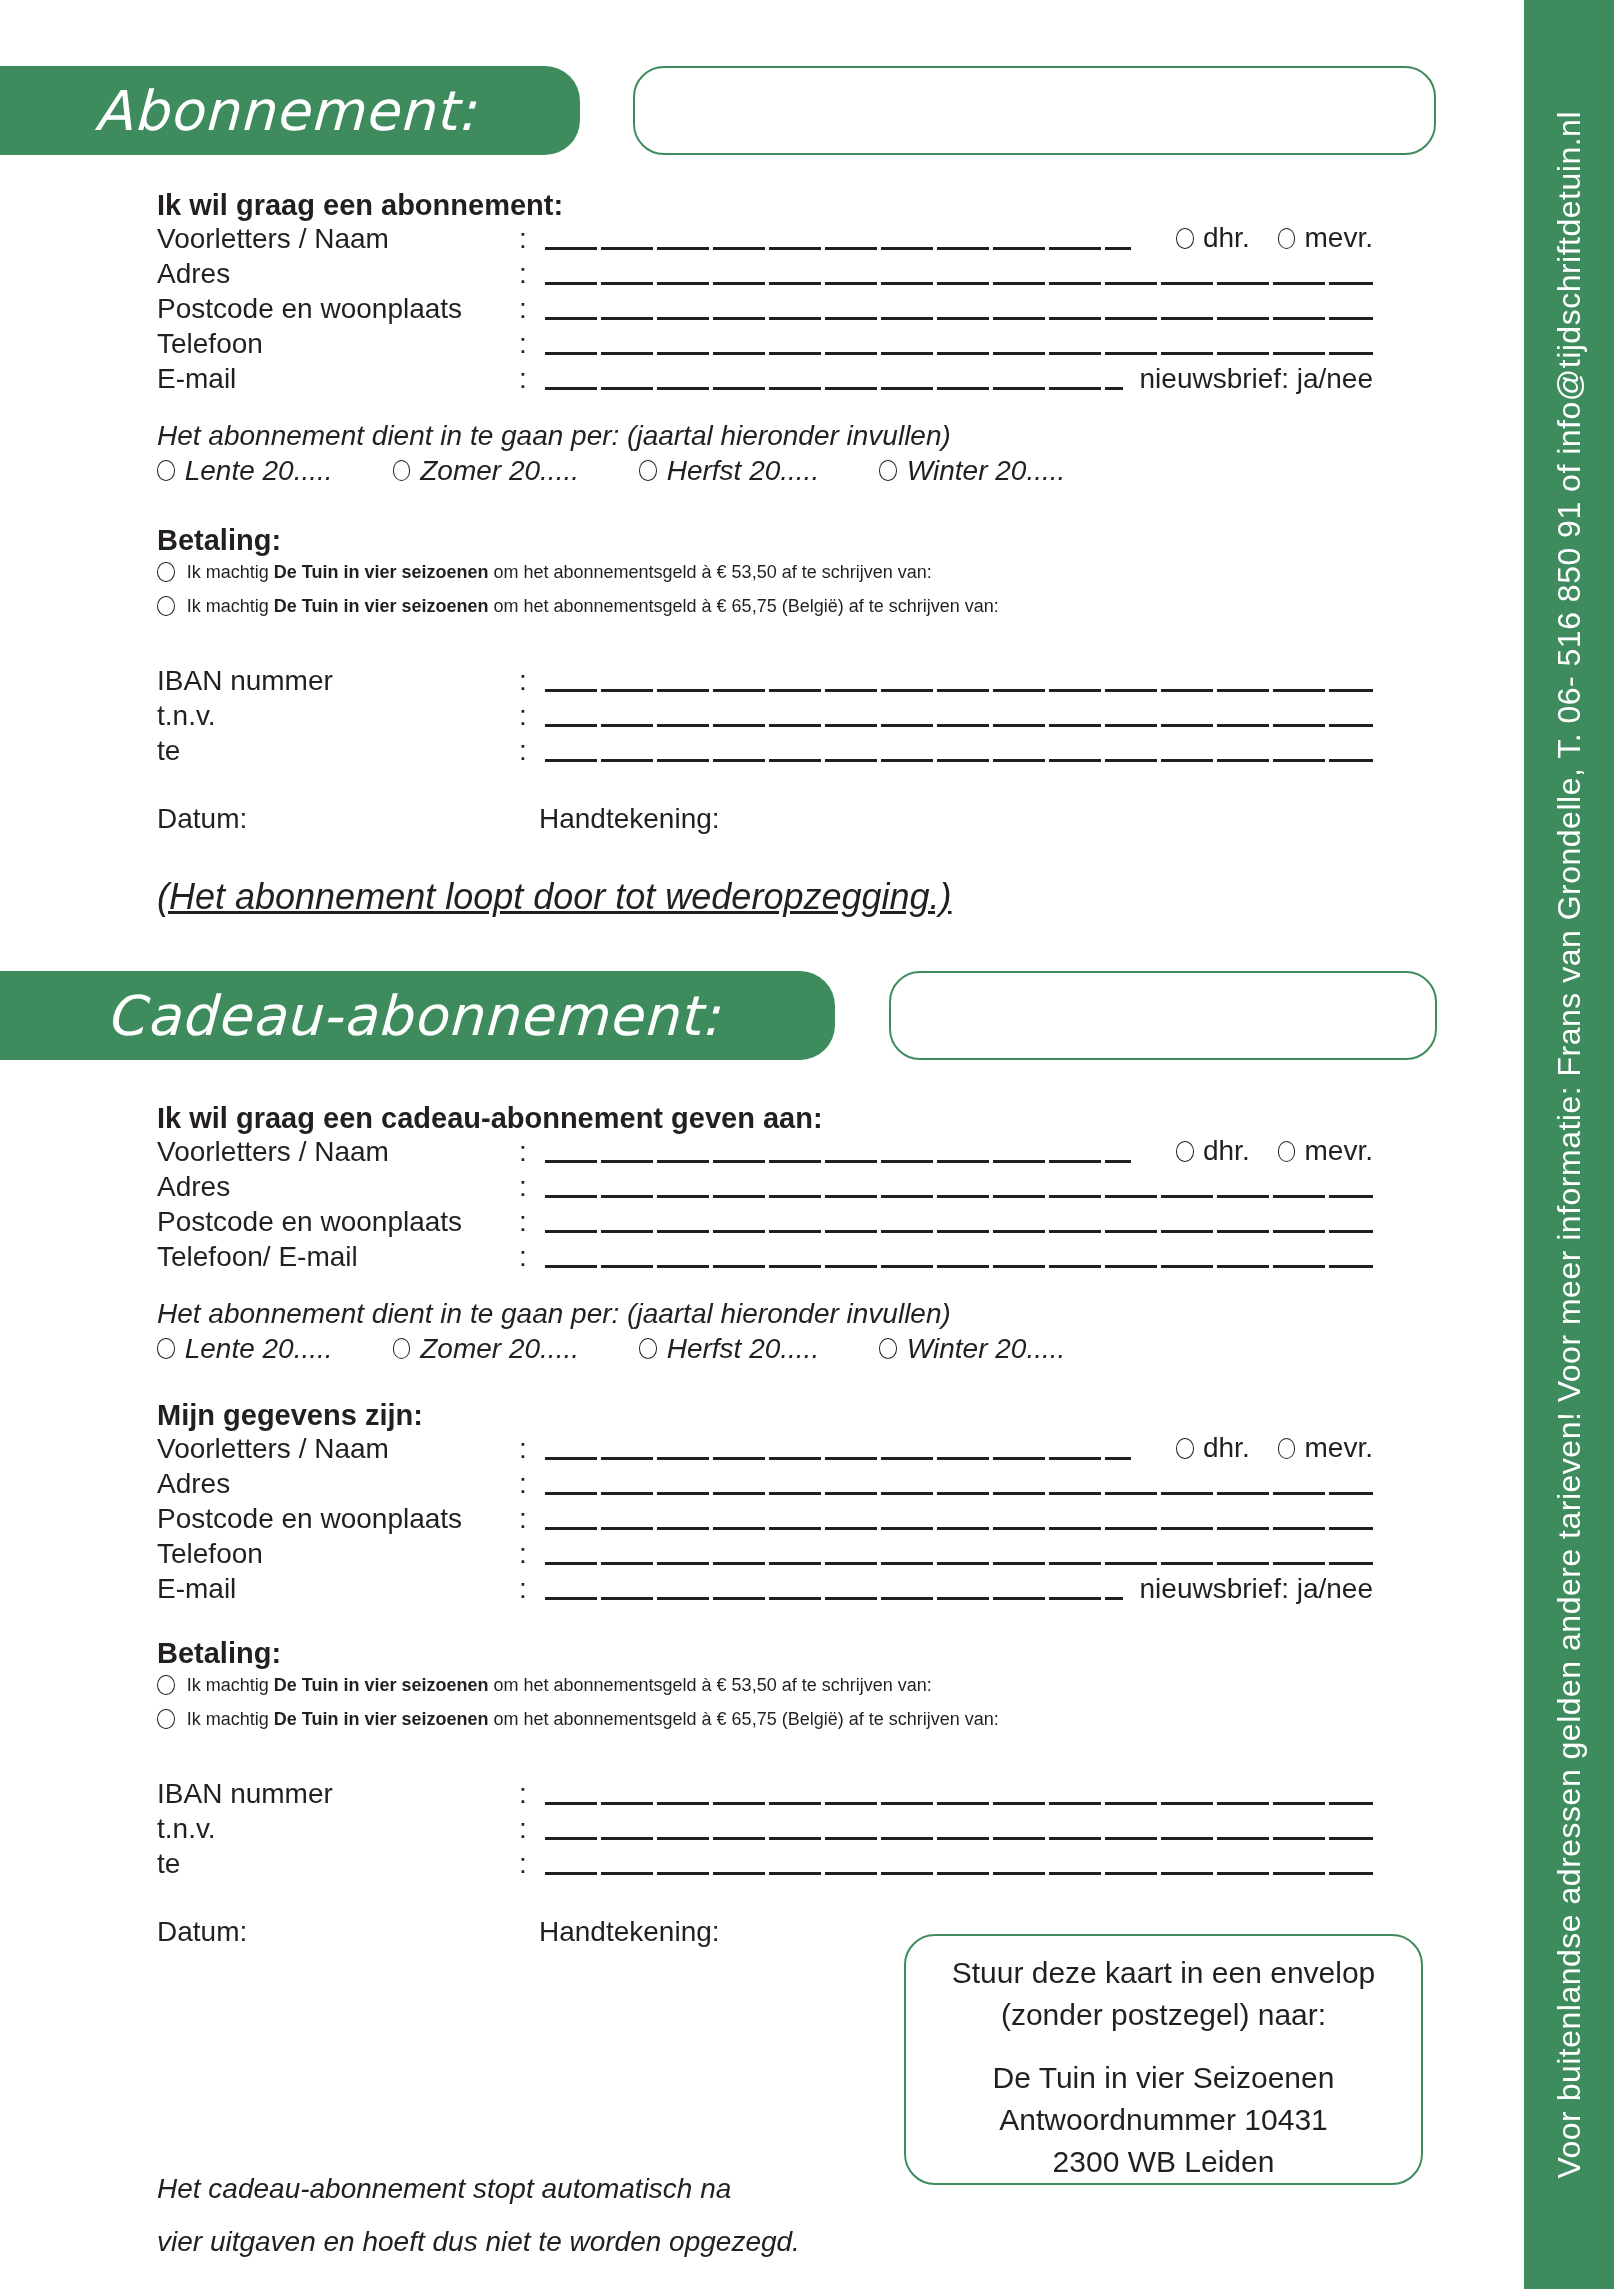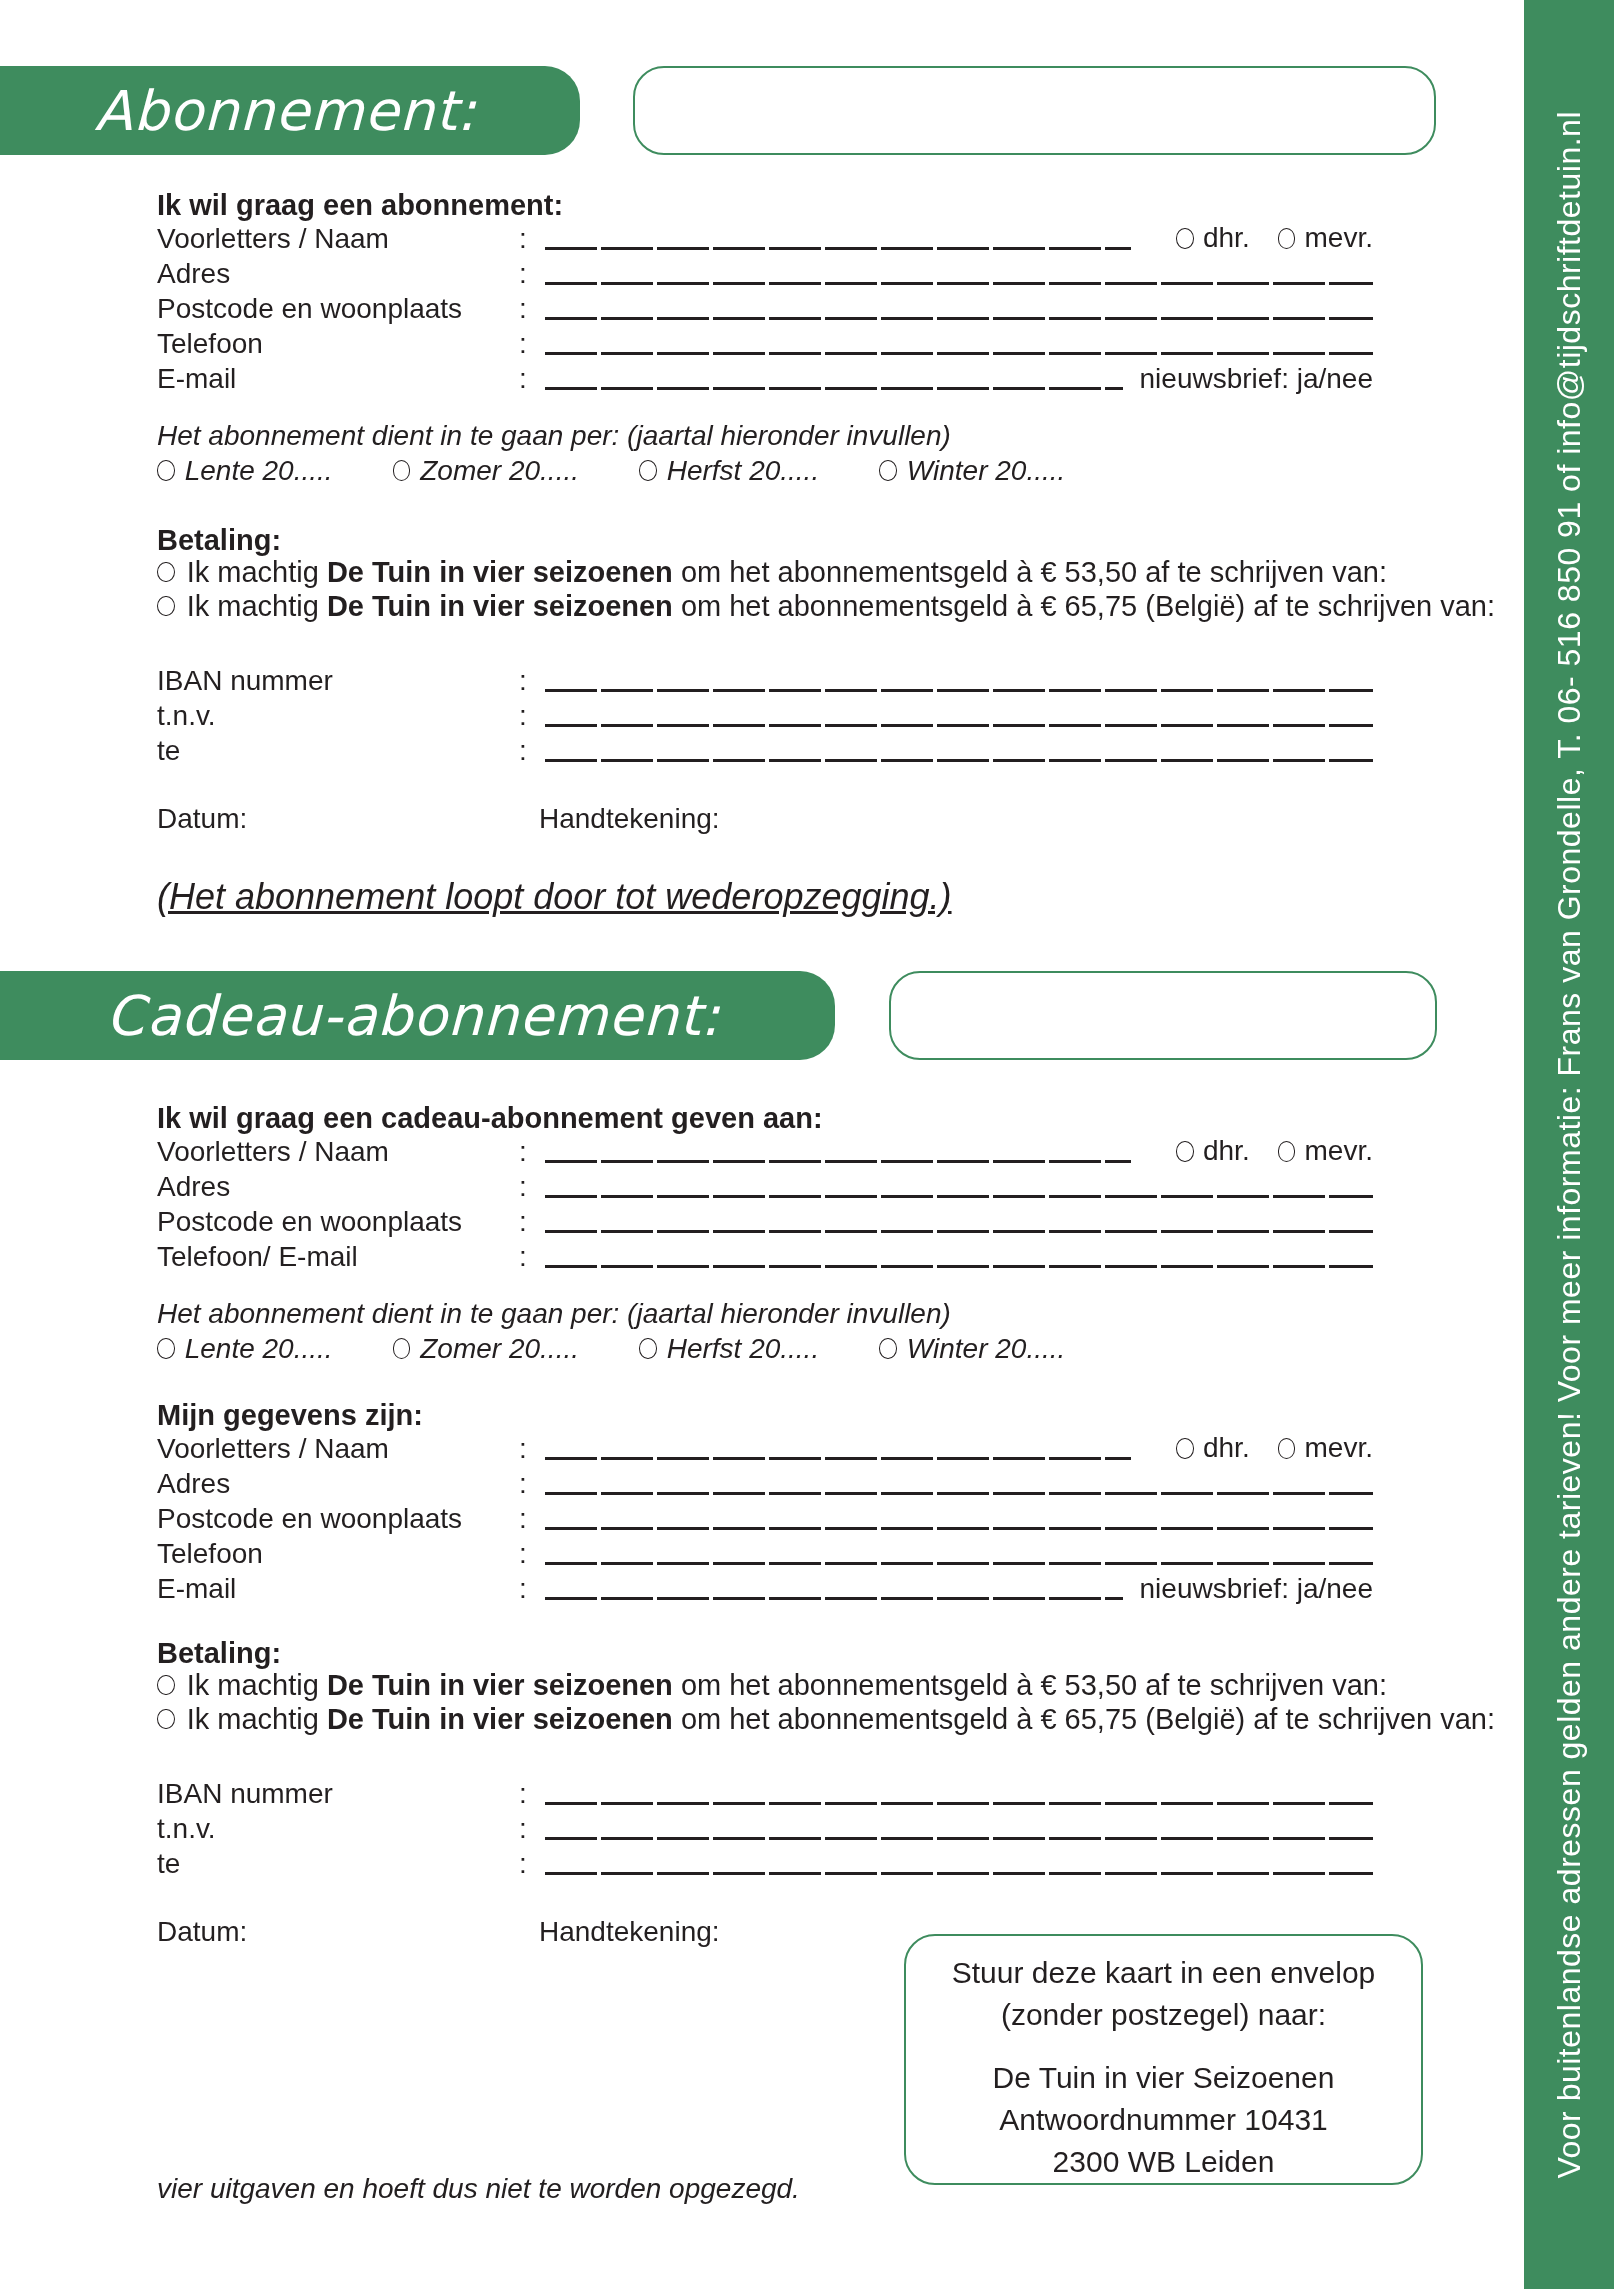--- a/index.html
+++ b/index.html
@@ -67,21 +67,21 @@
     display:inline-block;background:transparent;
   }
   .radio-group{display:flex;align-items:center;flex:none;margin-left:16.6px;margin-bottom:0.9px;}
   .radio-opt{display:flex;align-items:center;margin-left:28px;}
   .radio-opt .circ{margin-right:9.2px;}
   .suffix-label{flex:none;margin-left:16.6px;}
   .season-head{height:35px;display:flex;align-items:flex-end;font-style:italic;line-height:1.1;}
   .seasons{display:flex;align-items:center;height:37px;gap:12px;}
   .season-opt{display:flex;align-items:center;font-style:italic;margin-right:48px;}
   .season-opt .circ{margin-right:10px;}
-  .pay-row{display:flex;align-items:center;height:34px;white-space:nowrap;font-size:29px;}
+  .pay-row{display:flex;align-items:center;height:34px;white-space:nowrap;font-size:18px;}
   .pay-row .circ{margin-right:12px;}
   .pay-row b{white-space:pre;}
   .pay-row span{white-space:pre;}
   .datum-row{display:flex;align-items:flex-end;height:37px;}
   .datum-row .datum{width:382px;flex:none;}
   .spacer24{height:22px;}  .spacer30{height:28px;}
   .spacer34{height:31px;}  .spacer42{height:39px;}
   .spacer44{height:41px;}
   .note{font-style:italic;font-size:36px;text-decoration:underline;}
   
@@ -371,19 +371,20 @@
 <div class="addr-box">
   <div>Stuur deze kaart in een envelop</div>
   <div>(zonder postzegel) naar:</div>
   <div class="addr-gap"></div>
   <div>De Tuin in vier Seizoenen</div>
   <div>Antwoordnummer 10431</div>
   <div>2300 WB Leiden</div>
 </div>
 
 <div class="bottom-note">
+  <div>Het cadeau-abonnement stopt automatisch na</div>
   <div>vier uitgaven en hoeft dus niet te worden opgezegd.</div>
 </div>
 
 <div class="sidebar">
   <div class="sidebar-text">Voor buitenlandse adressen gelden andere tarieven! Voor meer informatie: Frans van Grondelle, T. 06- 516 850 91 of info@tijdschriftdetuin.nl</div>
 </div>
 
 
 </body></html>

